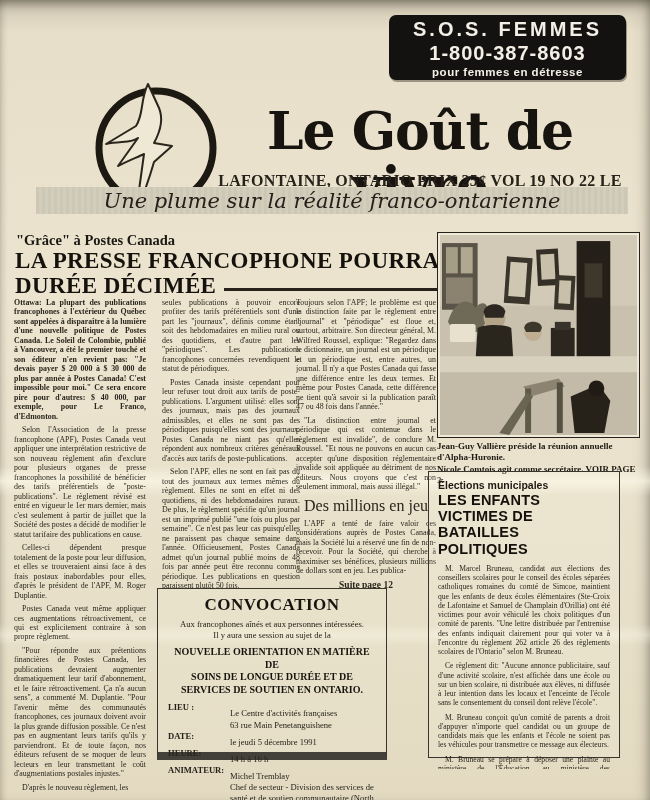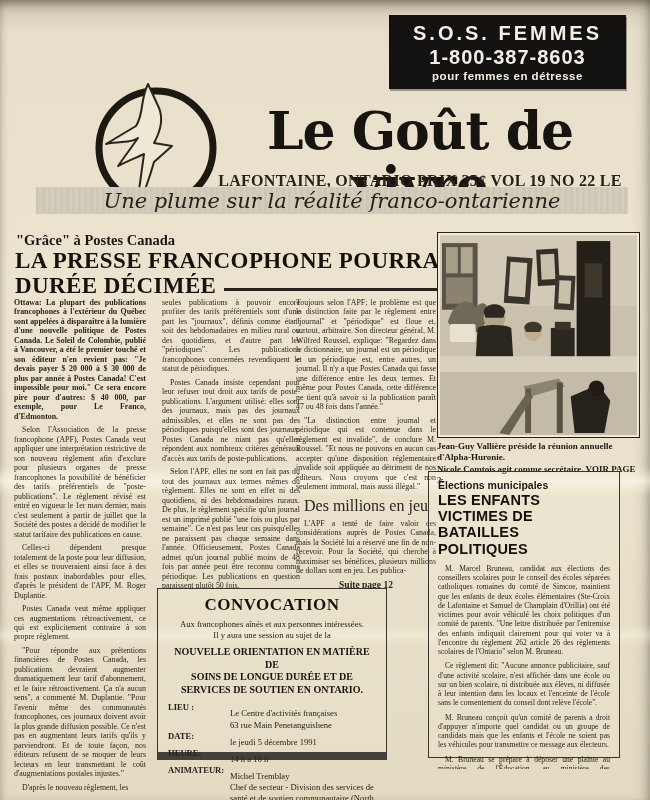--- a/index.html
+++ b/index.html
@@ -5,23 +5,23 @@
   html,body{margin:0;padding:0;background:#a9a292;}
   .page{
     position:relative;width:650px;height:800px;overflow:hidden;
     background:linear-gradient(180deg,#cfc7b2 0%,#e7dfc9 4%,#ece4cf 40%,#e8e0c9 70%,#e3dac1 100%);
     font-family:"Liberation Serif",serif;color:#26221b;
     box-shadow:inset 0 8px 12px -5px rgba(55,50,40,.6), inset -10px 0 16px -10px rgba(55,50,40,.45), inset 6px 0 10px -8px rgba(55,50,40,.3);
   }
   .fold{position:absolute;left:0;width:100%;pointer-events:none;
     background:linear-gradient(180deg,rgba(255,253,243,0),rgba(255,252,238,.6),rgba(255,253,243,0));}
   
-  .sos{position:absolute;left:389px;top:15px;width:237px;height:74px;background:#141210;
+  .sos{position:absolute;left:389px;top:15px;width:237px;height:65px;background:#141210;
        color:#f3efe6;text-align:center;font-family:"Liberation Sans",sans-serif;font-weight:bold;
-       display:flex;flex-direction:column;justify-content:center;gap:1px;box-shadow:1px 2px 0 rgba(40,35,25,.4);}
+       display:flex;flex-direction:column;justify-content:center;gap:1px;box-shadow:1px 2px 0 rgba(40,35,25,.4);border-radius:7px;}
   .sos .l1{font-size:20px;letter-spacing:3px;}
   .sos .l2{font-size:20px;letter-spacing:1px;}
   .sos .l3{font-size:11.5px;letter-spacing:.5px;}
   
   .logo{position:absolute;left:90px;top:80px;width:130px;height:152px;}
   .mast-title{position:absolute;left:212px;top:104px;width:416px;text-align:center;
       font-family:"DejaVu Serif",serif;font-weight:bold;font-size:52px;line-height:1.05;color:#17140f;letter-spacing:-1px;}
   .mast-info{position:absolute;left:212px;top:172px;width:416px;text-align:center;
       font-size:16px;font-weight:bold;letter-spacing:.3px;color:#26221b;}
   .band{position:absolute;left:36px;top:187px;width:592px;height:27px;

